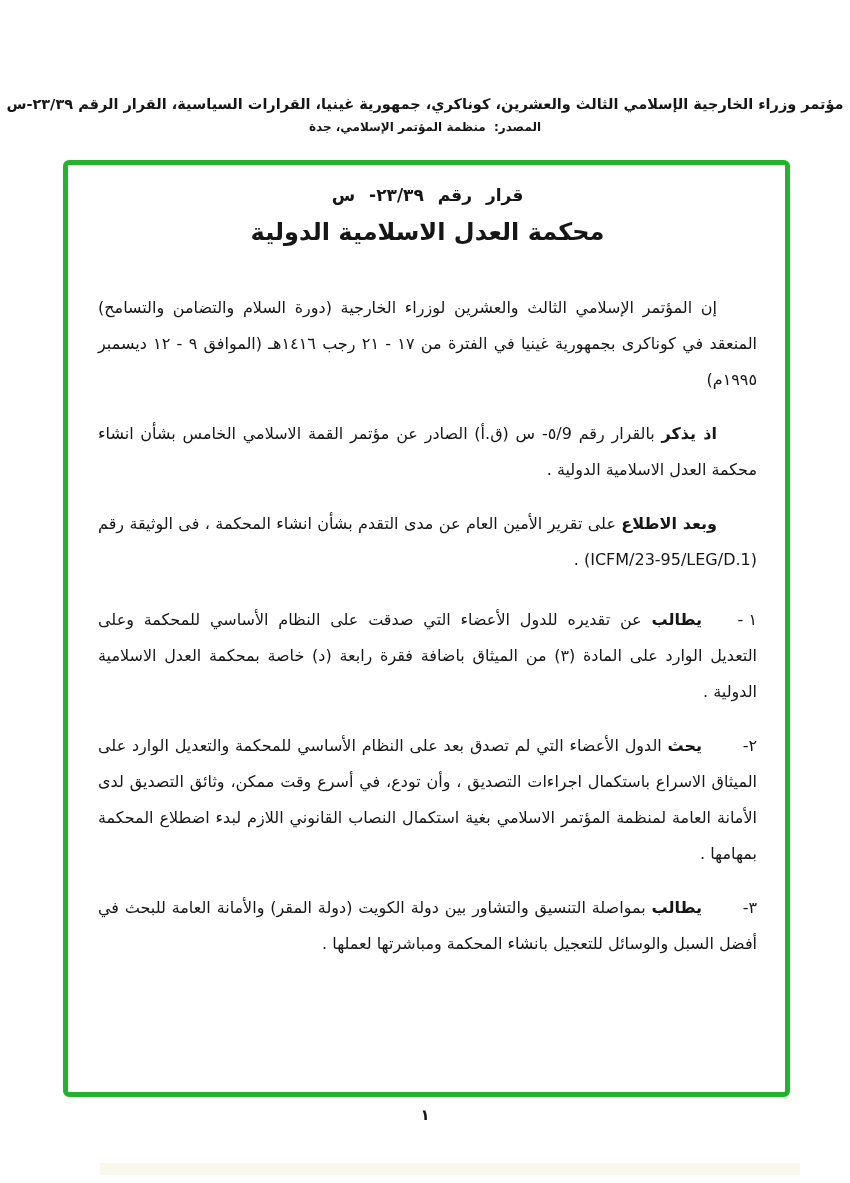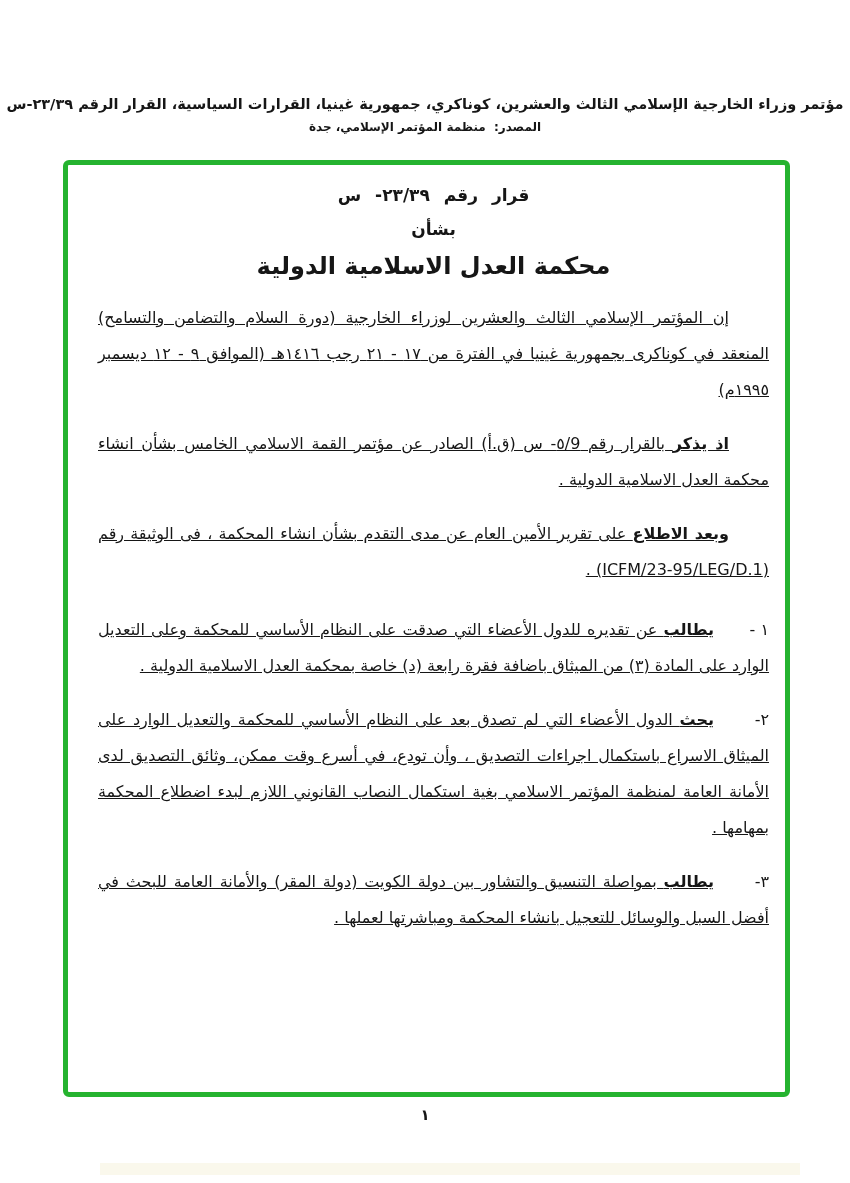--- a/index.html
+++ b/index.html
@@ -21,29 +21,29 @@
   .header-line2 { font-size: 12px; font-weight: bold; margin-top: 8px; }
   .header-line2 .src-label { margin-left: 4px; }
   
   .doc-box {
     position: absolute;
     left: 63px; top: 160px;
     width: 727px; height: 937px;
     border: 5px solid #25b32f;
     border-radius: 6px;
     box-sizing: border-box;
-    padding: 20px 16px 0 30px;
+    padding: 20px 28px 0 30px;
     overflow: hidden;
     background: #ffffff;
   }
   .title-block { text-align: center; font-weight: bold; }
   .title-l1 { font-size: 17px; word-spacing: 8px; letter-spacing: 1px; }
   .title-l2 { font-size: 17px; margin-top: 14px; letter-spacing: 2px; }
   .title-l3 { font-size: 24px; margin-top: 13px; }
-  .body-text { margin-top: 20px; text-decoration: underline; }
+  .body-text { margin-top: 44px; }
   .para {
     font-size: 16px;
     line-height: 36px;
     text-align: justify;
     margin: 0 0 18px 0;
   }
   .para.indent { text-indent: 40px; }
   .lead { font-weight: bold; }
   .item { position: relative; margin: 0 0 18px 0; }
   .item:first-of-type { margin-top: 24px; }
@@ -73,21 +73,20 @@
     <div class="header-line2">
       <span class="src-label">المصدر:</span>
       <span class="src-value">منظمة المؤتمر الإسلامي، جدة</span>
     </div>
   </div>
 
   <div class="doc-box">
 
     <div class="title-block">
       <div class="title-l1">قرار رقم ٢٣/٣٩- س</div>
-      <div class="title-l2">بشأن</div>
       <div class="title-l3">محكمة العدل الاسلامية الدولية</div>
     </div>
 
     <div class="body-text">
 
       <p class="para indent">
         <span>إن المؤتمر الإسلامي الثالث والعشرين لوزراء الخارجية (دورة السلام والتضامن والتسامح) المنعقد في كوناكرى بجمهورية غينيا في الفترة من ١٧ - ٢١ رجب ١٤١٦هـ (الموافق ٩ - ١٢ ديسمبر ١٩٩٥م)</span>
       </p>
 
       <p class="para indent">

